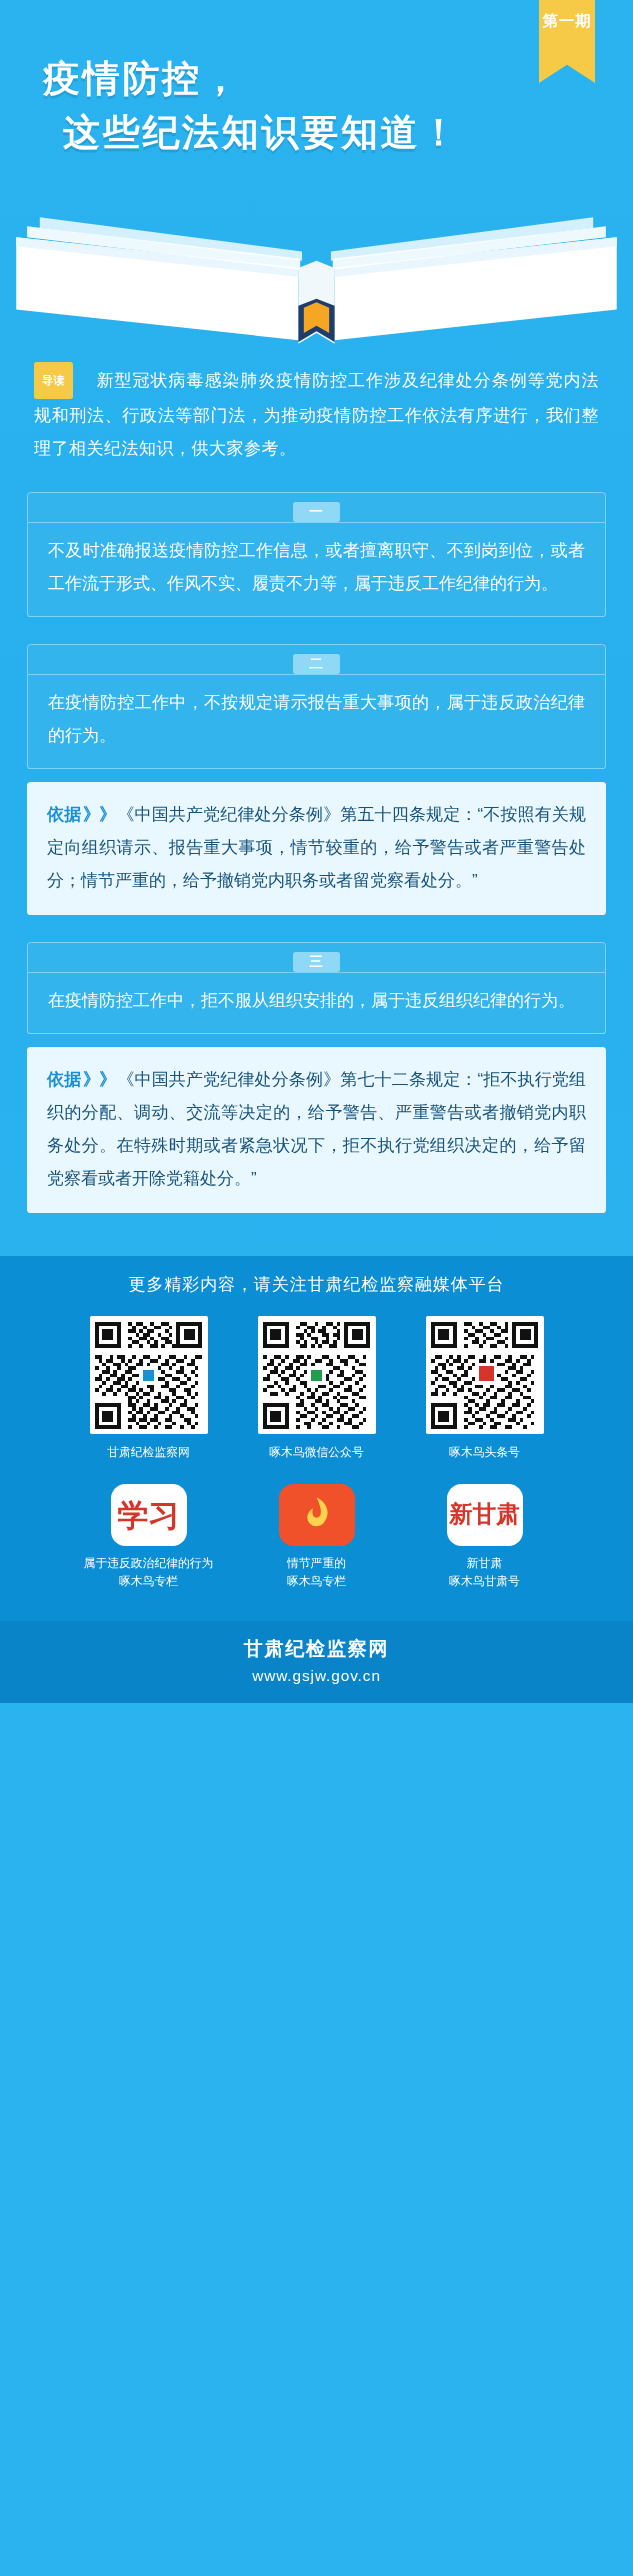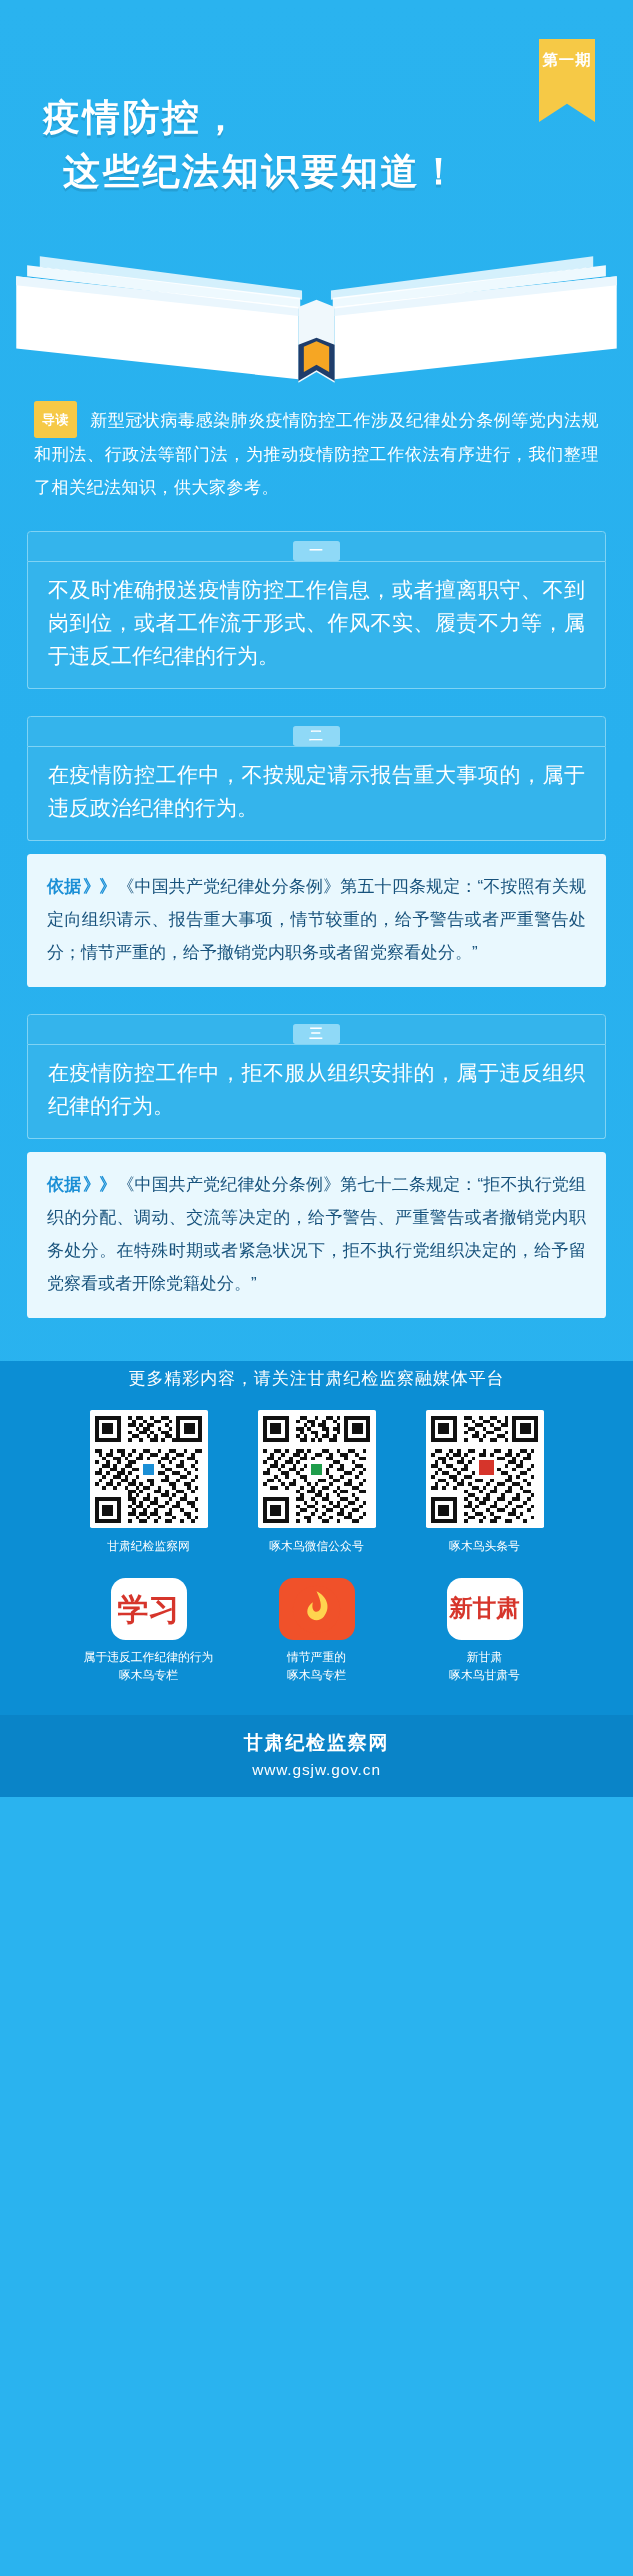--- a/index.html
+++ b/index.html
@@ -16,21 +16,20 @@
     min-height: 2576px;
     background: linear-gradient(180deg, #2ab3ef 0%, #28b0ee 30%, #2ab3ef 60%, #2ab3ef 100%);
     position: relative;
     overflow: hidden;
   }
 
   
   .header {
     position: relative;
     height: 362px;
-    margin-top: 39px;
   }
   .ribbon {
     position: absolute;
     top: 0;
     right: 38px;
     width: 56px;
     height: 83px;
     background: #f6c946;
     clip-path: polygon(0 0, 100% 0, 100% 100%, 50% 78%, 0 100%);
     z-index: 5;
@@ -78,25 +77,25 @@
     color: #ffffff;
     font-size: 17px;
     line-height: 33px;
     letter-spacing: 0.5px;
     text-align: justify;
   }
   .lead-tag {
     display: inline-block;
     background: #f6c946;
     color: #ffffff;
-    font-size: 13px;
+    font-size: 11px;
     font-weight: bold;
     padding: 1.8px 8.1px;
     border-radius: 2.7px;
-    margin-right: 13px;
+    margin-right: 23px;
     vertical-align: 1.8px;
   }
 
   
   .section {
     margin: 27px 27px 0 27px;
   }
   .num-head {
     background: #34b4ec;
     border: 0.9px solid #7fd3f4;
@@ -115,21 +114,21 @@
     line-height: 20px;
     text-align: center;
     letter-spacing: 0.9px;
   }
   .sec-statement {
     background: #34b4ec;
     border: 0.9px solid #7fd3f4;
     border-top: none;
     border-radius: 0 0 3.6px 3.6px;
     color: #ffffff;
-    font-size: 21px;
+    font-size: 17px;
     line-height: 33px;
     padding: 11px 20px 16.3px 20px;
     text-align: justify;
   }
   .sec-basis {
     margin-top: 12.7px;
     background: #e9f8fe;
     border-radius: 3.6px;
     padding: 16.3px 20px 18px 20px;
     color: #17527c;
@@ -146,21 +145,21 @@
     color: #1a8fd6;
     font-weight: bold;
     letter-spacing: -0.9px;
     margin-right: 1.8px;
   }
 
   
   .footer {
     margin-top: 43px;
     background: #0c8ed4;
-    padding: 6px 0 0 0;
+    padding: 17px 0 0 0;
   }
   .footer-title {
     color: #ffffff;
     font-size: 17px;
     text-align: center;
     letter-spacing: 0.9px;
     margin-bottom: 20px;
   }
   .qr-row {
     display: flex;
@@ -874,21 +873,21 @@
 
     </div>
 
     <div class="app-row">
 
       <div class="app-item">
         <div class="app-icon">
           <span class="glyph" style="color:#d6352b">学习</span>
         </div>
         <div class="app-caption">
-          <div>属于违反工作纪律的行为</div>
+          <div>属于违反政治纪律的行为</div>
           <div>啄木鸟专栏</div>
         </div>
       </div>
 
       <div class="app-item">
         <div class="app-icon" style="background:#f0512a">
           <svg width="51" height="51" viewBox="0 0 56 56" aria-hidden="true">
             <circle cx="28" cy="28" r="26" fill="#f0512a"></circle>
             <path d="M28 8 C40 14 44 26 36 36 C32 41 24 41 20 36 C16 31 18 24 24 20 C22 28 26 32 30 30 C34 28 34 20 28 8 Z" fill="#ffd34e"></path>
           </svg>

